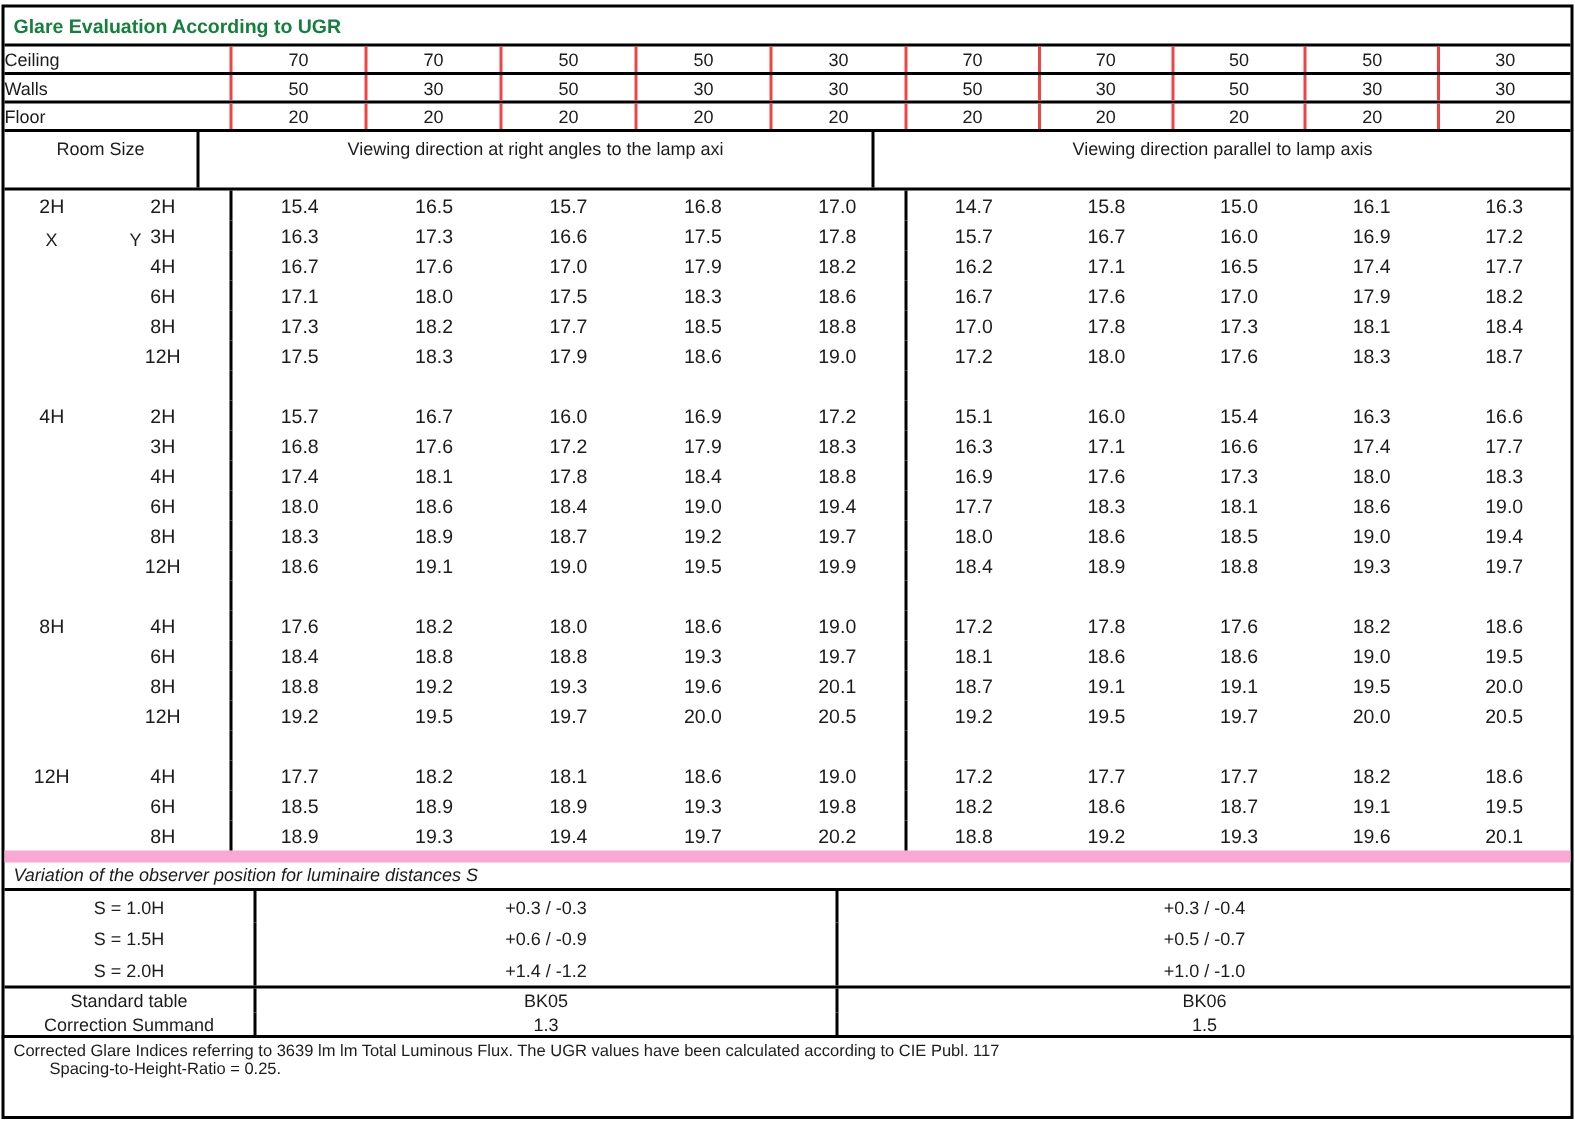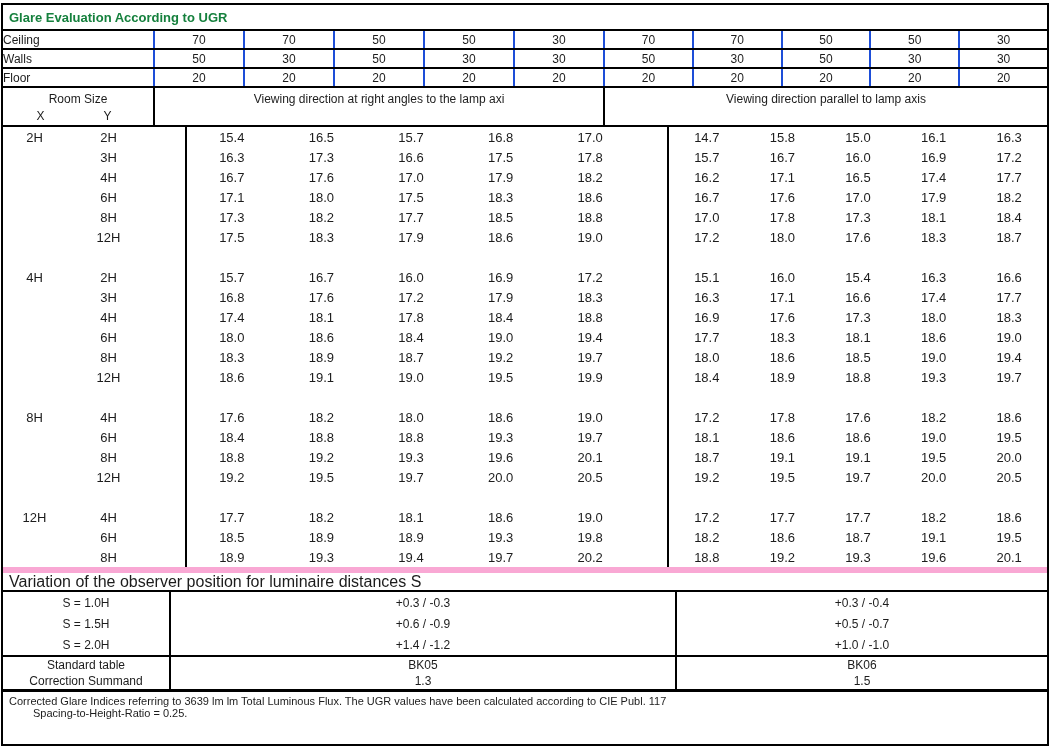--- a/index.html
+++ b/index.html
@@ -17,51 +17,51 @@
     height:24px; border-bottom:2px solid #000000;
     display:flex; align-items:center; padding-left:6px;
     font-size:13px; font-weight:bold; color:#15803d;
   }
   
   .srow { display:flex; height:17px; border-bottom:2px solid #000000; font-size:12px; align-items:stretch; }
   .slabel { width:150px; box-sizing:border-box; padding-left:0; display:flex; align-items:center; }
   .sgroup { display:flex; }
   .sgroup-left { width:450px; }
   .sgroup-right { flex:1; }
-  .svcell { flex:1; border-left:2px solid #1d4ed8; display:flex; align-items:center; justify-content:center; }
+  .svcell { flex:1; border-left:2px solid #ef4444; display:flex; align-items:center; justify-content:center; }
   
   .header-row { display:flex; height:37px; border-bottom:2px solid #000000; font-size:12px; align-items:stretch; }
-  .room-size-cell { width:150px; display:flex; flex-direction:column; }
+  .room-size-cell { width:128px; display:flex; flex-direction:column;gap:44px; }
   .room-size-title { text-align:center; margin-top:4px; }
   .room-xy { display:flex; margin-top:3px; }
   .room-x { width:75px; text-align:center; }
   .room-y { width:75px; text-align:center; box-sizing:border-box; padding-right:16px; }
   .viewing-left { width:450px; box-sizing:border-box; border-left:2px solid #000000;
     text-align:center; padding-top:4px; white-space:nowrap; overflow:hidden; }
   .viewing-right { flex:1; box-sizing:border-box; border-left:2px solid #000000;
     text-align:center; padding-top:4px; white-space:nowrap; overflow:hidden; }
   
   .drow { display:flex; height:20px; font-size:13px; align-items:stretch; }
   .xy { width:150px; display:flex; }
   .xcell { width:75px; box-sizing:border-box; padding-right:12px; display:flex; align-items:center; justify-content:center; }
   .ycell { width:75px; box-sizing:border-box; padding-right:14px; display:flex; align-items:center; justify-content:center; }
-  .half { display:flex; box-sizing:border-box; border-left:2px solid #000000;margin-left:32px; }
+  .half { display:flex; box-sizing:border-box; border-left:2px solid #000000; }
   .half-left { width:450px; }
   .half-right { flex:1; }
   .dcell { flex:1; display:flex; align-items:center; justify-content:center; }
   
   .variation-header {
-    border-top:6px solid #f9a8d4; border-bottom:2px solid #000000;
-    height:17px; line-height:17px; padding-left:6px; font-size:16px;
+    border-top:8px solid #f9a8d4; border-bottom:2px solid #000000;
+    height:17px; line-height:17px; padding-left:6px; font-size:12px;font-style:italic;
   }
   
   .vrow { display:flex; height:21px; font-size:12px; align-items:stretch; }
   .sumrow { display:flex; height:16px; font-size:12px; align-items:stretch; }
   .vlabel { width:166px; display:flex; align-items:center; justify-content:center; }
-  .vleft { width:506px; box-sizing:border-box; border-left:2px solid #000000;
+  .vleft { width:388px; box-sizing:border-box; border-left:2px solid #000000;
     display:flex; align-items:center; justify-content:center; }
   .vright { flex:1; box-sizing:border-box; border-left:2px solid #000000;
     display:flex; align-items:center; justify-content:center; }
   .summary-block { border-top:2px solid #000000; }
   
   .footer-box {
     position:absolute; left:1px; top:690px; width:1048px; height:56px;
     box-sizing:border-box; border:2px solid #000000; background:#ffffff;
     padding:3px 6px; font-size:11px;
   }

